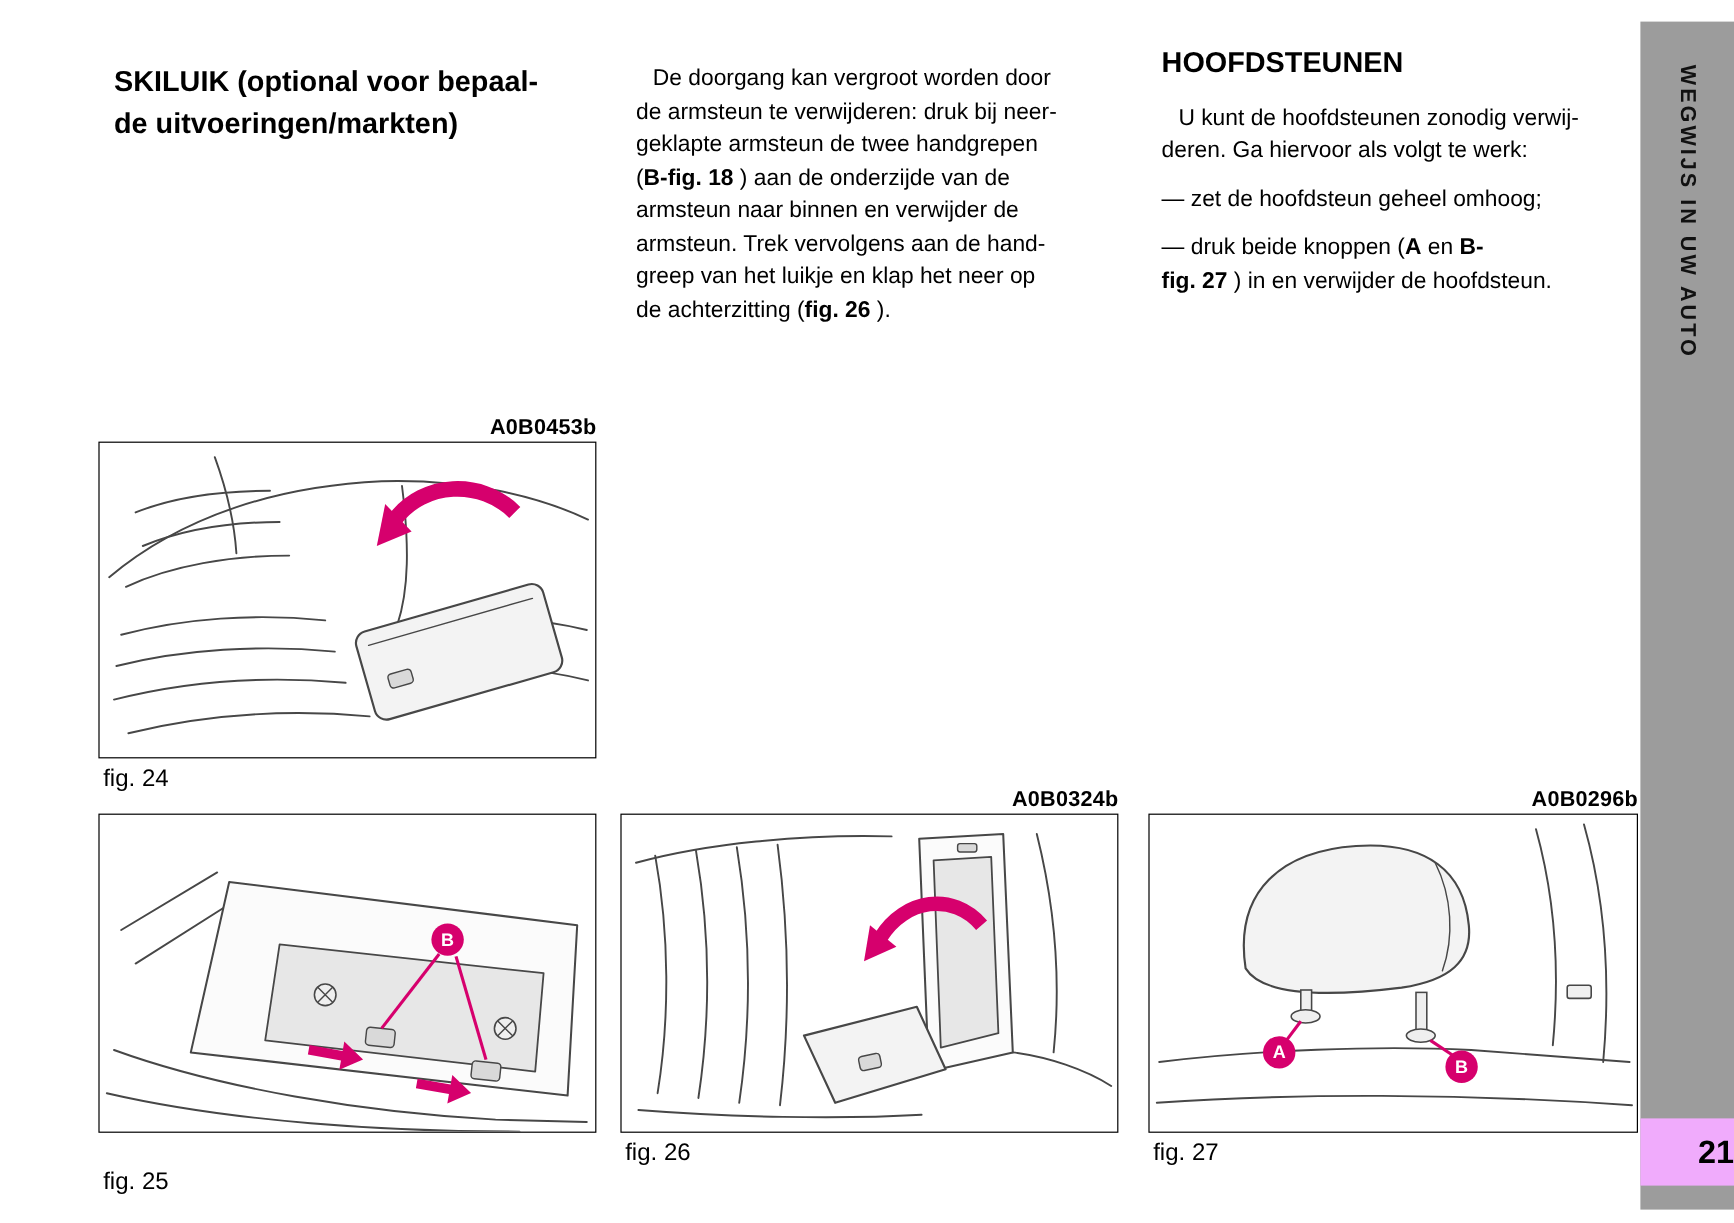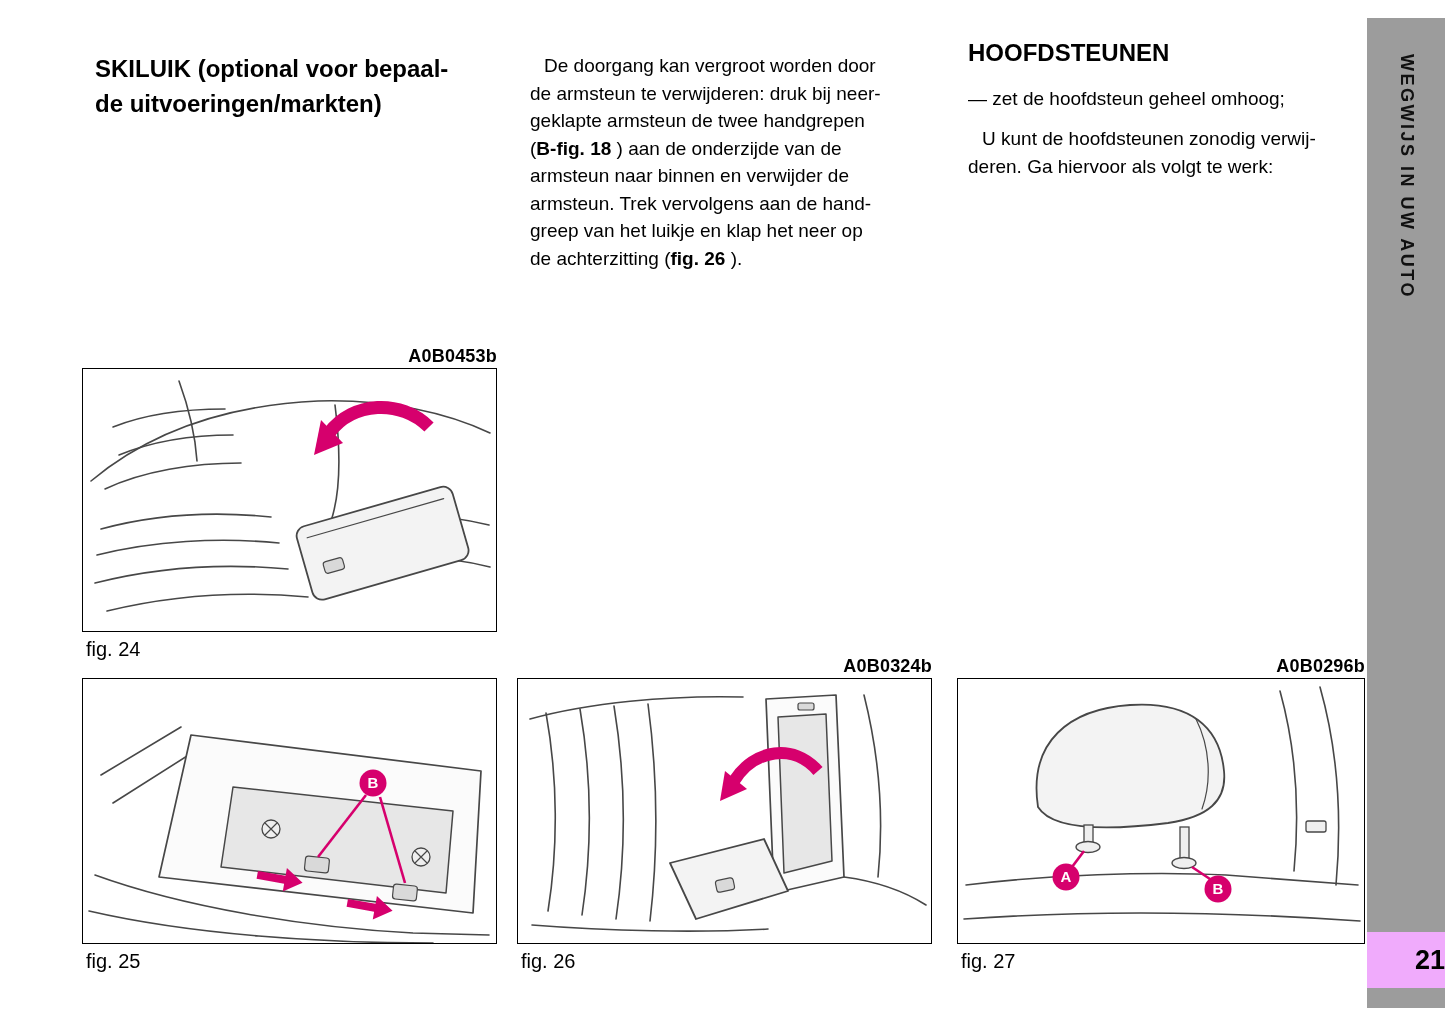--- a/index.html
+++ b/index.html
@@ -37,21 +37,21 @@
   .fig-code{
     position:absolute;font-size:18px;font-weight:bold;
     text-align:right;letter-spacing:.2px;
   }
   .fig-label{position:absolute;font-size:20px;}
   .box-24{left:82px;top:368px;width:415px;height:264px;}
   .code-24{left:82px;top:346px;width:415px;}
   .label-24{left:86px;top:638px;}
   .box-25{left:82px;top:678px;width:415px;height:266px;}
   .code-25{left:82px;top:684px;width:415px;}
-  .label-25{left:86px;top:950px;}
+  .label-25{left:86px;top:974px;}
   .box-26{left:517px;top:678px;width:415px;height:266px;}
   .code-26{left:517px;top:656px;width:415px;}
   .label-26{left:521px;top:950px;}
   .box-27{left:957px;top:678px;width:408px;height:266px;}
   .code-27{left:957px;top:656px;width:408px;}
   .label-27{left:961px;top:950px;}
   .sidebar{
     position:absolute;left:1367px;top:18px;width:78px;height:990px;
     background:var(--sidebar);
     display:flex;justify-content:center;align-items:flex-start;
@@ -94,23 +94,25 @@
 geklapte armsteun de twee handgrepen
 (</span><span class="b">B-fig. 18</span><span> ) aan de onderzijde van de
 armsteun naar binnen en verwijder de
 armsteun. Trek vervolgens aan de hand-
 greep van het luikje en klap het neer op
 de achterzitting (</span><span class="b">fig. 26</span><span> ).</span></p>
   </section>
 
   <section class="col col-right">
     <h2 class="heading">HOOFDSTEUNEN</h2>
-    <p class="para"><span>— zet de hoofdsteun geheel omhoog;</span></p>
     <p class="para indent"><span>U kunt de hoofdsteunen zonodig verwij-
 deren. Ga hiervoor als volgt te werk:</span></p>
+    <p class="para"><span>— zet de hoofdsteun geheel omhoog;</span></p>
+    <p class="para"><span>— druk beide knoppen (</span><span class="b">A</span><span> en </span><span class="b">B-</span><span>
+</span><span class="b">fig. 27</span><span> ) in en verwijder de hoofdsteun.</span></p>
   </section>
 
   <div class="fig-code code-24">A0B0453b</div>
   <figure class="figure-box box-24">
     <svg width="415" height="264" viewBox="0 0 415 264">
       <g>
         <path class="ln" d="M8,112 C70,60 150,36 235,32 C305,30 365,44 407,64"></path>
         <path class="ln" d="M252,36 C258,84 258,122 248,152"></path>
         <path class="ln" d="M248,152 C300,142 356,144 406,156"></path>
         <path class="ln" d="M242,196 C300,184 360,186 407,198"></path>

